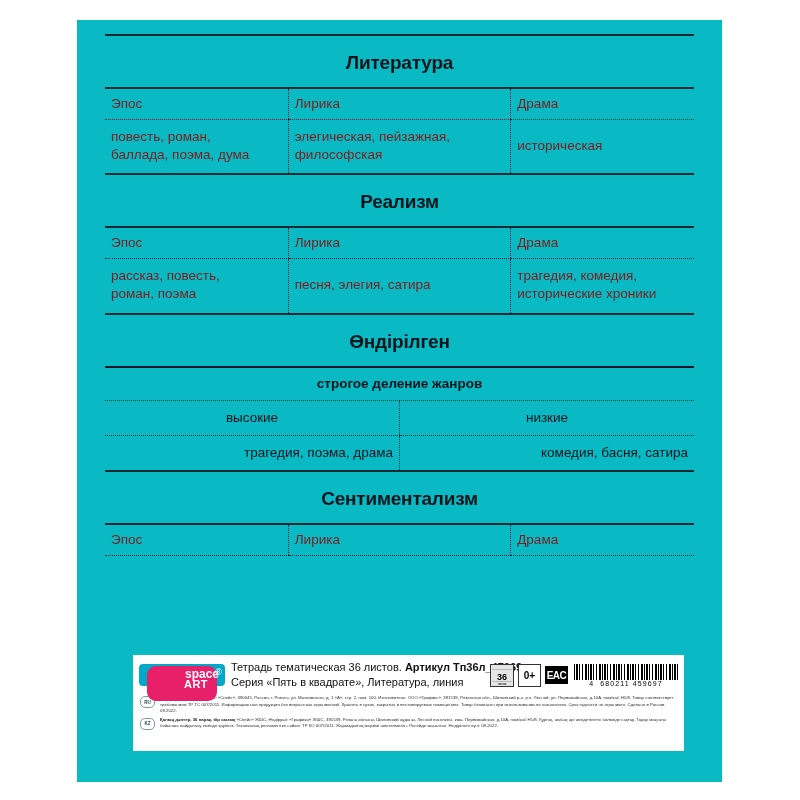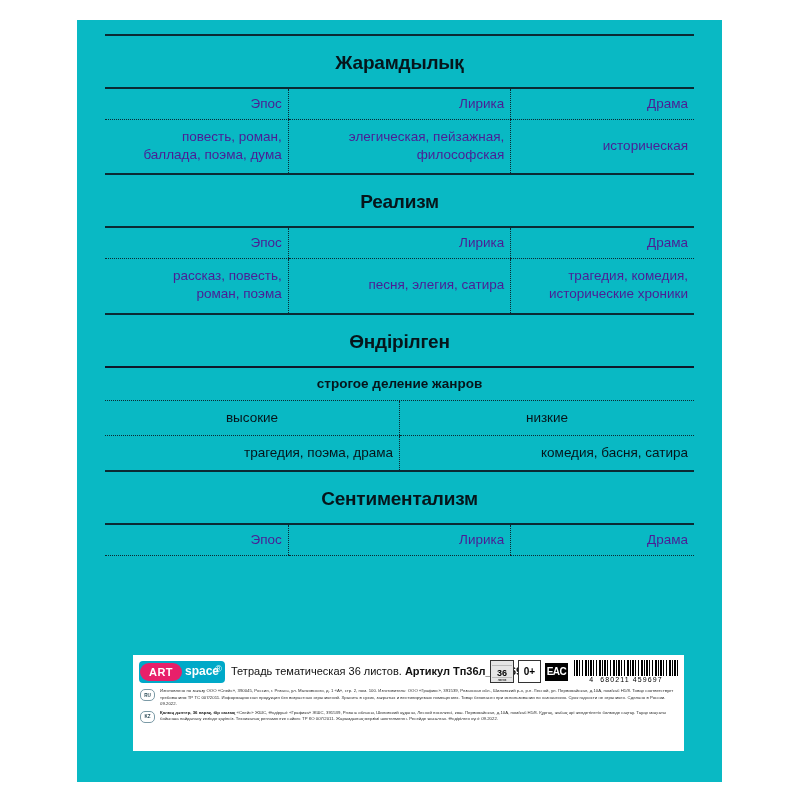--- a/index.html
+++ b/index.html
@@ -49,22 +49,22 @@
     padding: 16px 0 13px 0;
     letter-spacing: -0.2px;
   }
 
   table.genre {
     width: 100%;
     border-collapse: collapse;
     table-layout: fixed;
   }
   table.genre td {
-    text-align: right;
-    color: #4c1d95;
+    text-align: left;
+    color: #7f1d1d;
     font-size: 13.5px;
     line-height: 1.32;
     padding: 7px 6px;
     vertical-align: middle;
   }
   table.genre tr.head td {
     border-top: 2px solid #0b2a33;
     border-bottom: 1px dotted #0b2a33;
     padding: 6px 6px 6px 6px;
   }
@@ -118,31 +118,32 @@
     height: 22px;
     flex: 0 0 auto;
   }
   .logo-bg {
     position: absolute; inset: 0;
     background: #00a9c8;
     border-radius: 4px;
   }
   .logo-art {
     position: absolute;
-    left: 1px; top: 2px;
-    width: 42px; height: 18px;
+    left: 8px; top: 2px;
+    width: 42px; height: 35px;
     background: #e8206a;
     border-radius: 9px;
     color: #fff;
     font-size: 11px;
     font-weight: bold;
     display: flex;
     align-items: center;
     justify-content: center;
     letter-spacing: 0.4px;
+    padding-left: 28px;
   }
   .logo-space {
     position: absolute;
     left: 46px; top: 3px;
     color: #ffffff;
     font-size: 12px;
     font-weight: bold;
   }
   .logo-dot {
     position: absolute;
@@ -263,21 +264,21 @@
   .fp-text b { font-weight: bold; color: #111; }
 </style>
 </head>
 <body>
 
 <div id="cover">
 
   <div class="title-rule"></div>
 
   <div class="section">
-    <div class="section-head">Жарамдылық</div>
+    <div class="section-head">Литература</div>
     <table class="genre">
       <tbody>
           <tr class="head">
         <td style="width:31%">Эпос</td>
         <td class="sep" style="width:38%">Лирика</td>
         <td class="sep" style="width:31%">Драма</td>
       </tr>
       <tr class="body">
         <td style="white-space:pre-line">повесть, роман,
 баллада, поэма, дума</td>
@@ -347,20 +348,21 @@
 
       <div class="logo">
         <div class="logo-bg"></div>
         <div class="logo-art">ART</div>
         <div class="logo-space">space</div>
         <div class="logo-dot">®</div>
       </div>
 
       <div class="prod-text">
         <div class="l1"><span>Тетрадь тематическая 36 листов. </span><b>Артикул Тп36л_47969</b></div>
+        <div class="l2">Серия «Пять в квадрате», Литература, линия</div>
       </div>
 
       <div class="badges">
         <div class="badge-36">
           <div class="num">36</div>
           <div class="sub">листов</div>
         </div>
         <div class="badge-age">0+</div>
         <div class="badge-eac">EAC</div>
         <div class="barcode">

